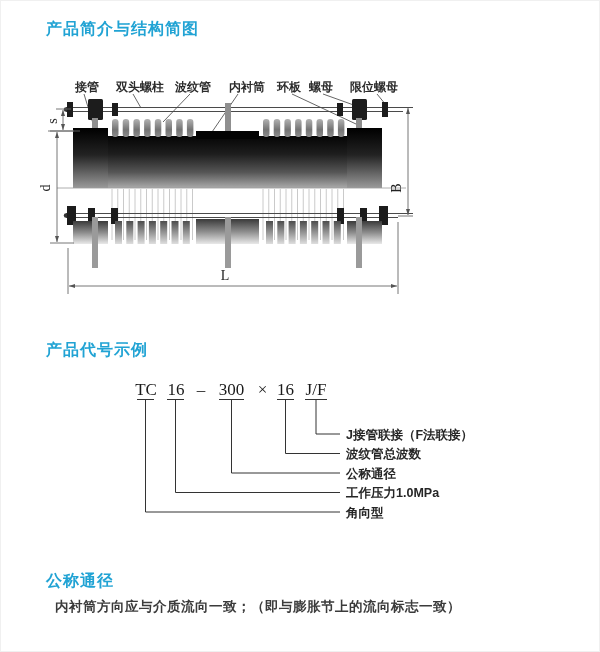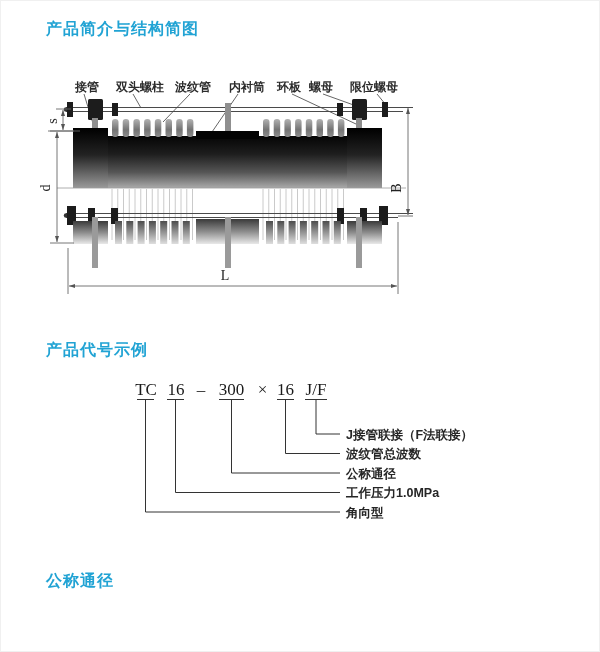--- a/index.html
+++ b/index.html
@@ -269,15 +269,16 @@
       <text class="expl" x="346" y="84">波纹管总波数</text>
       <text class="expl" x="346" y="103.5">公称通径</text>
       <text class="expl" x="346" y="123">工作压力1.0MPa</text>
       <text class="expl" x="346" y="142.5">角向型</text>
     </g>
   </svg>
 
   <h2 class="heading accent" id="h-install" style="color: rgb(33, 163, 212);">公称通径</h2>
 
   <div class="install-text">
+    <div>内衬筒方向应与介质流向一致；（即与膨胀节上的流向标志一致）</div>
   </div>
 
 </div>
 
 </body></html>

